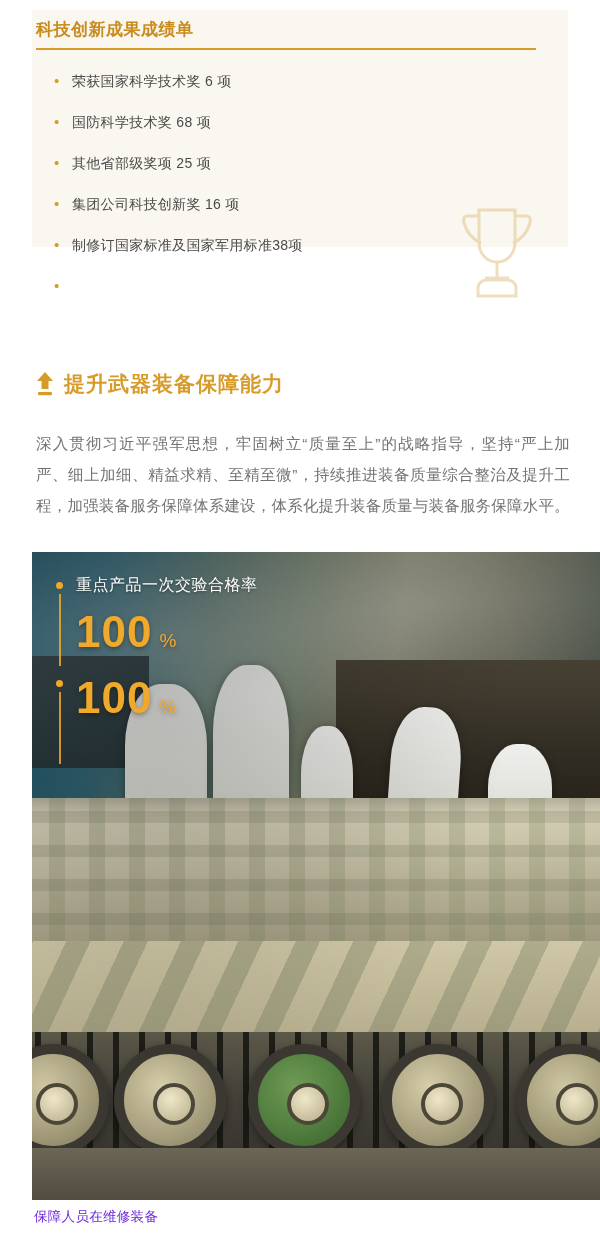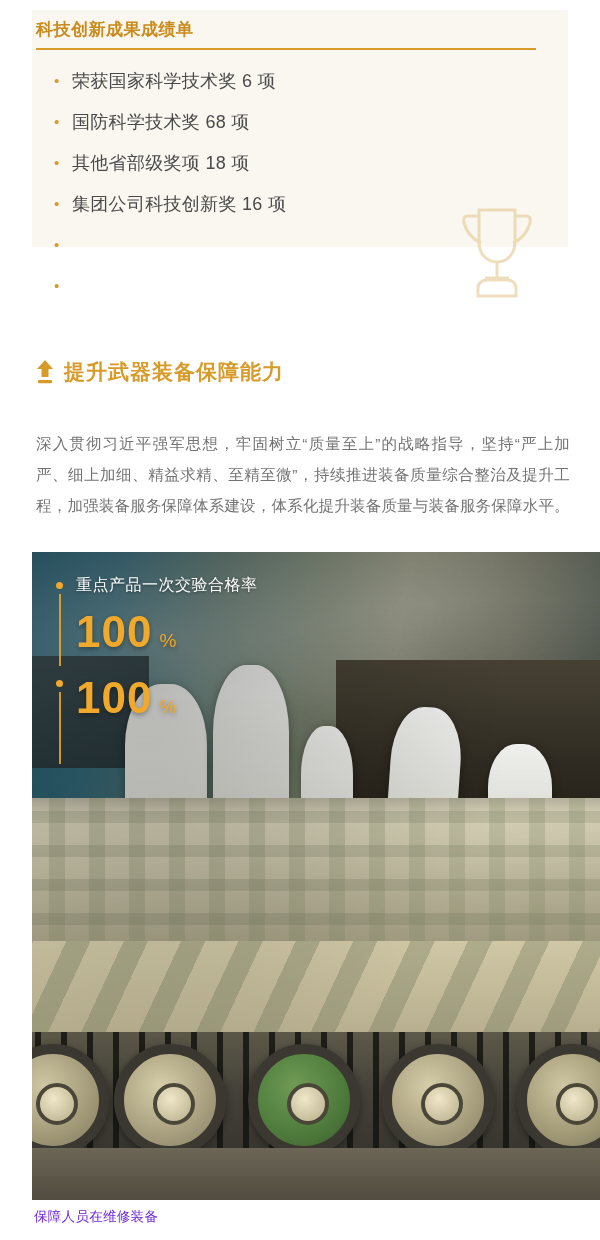--- a/index.html
+++ b/index.html
@@ -64,39 +64,39 @@
   }
   .ach-list .dot {
     color: #d79b2a;
     font-size: 15px;
     line-height: 26px;
     width: 18px;
     flex: none;
     text-align: left;
   }
   .ach-list .txt {
-    font-size: 18px;
+    font-size: 14px;
     line-height: 26px;
     color: #4a4a4a;
     letter-spacing: 0.3px;
   }
   .trophy {
     position: absolute;
     right: 28px;
     top: 190px;
     width: 86px;
     height: 110px;
     opacity: 0.55;
   }
 
   
   .sec2-head {
     position: absolute;
     left: 34px;
-    top: 358px;
+    top: 370px;
     display: flex;
     align-items: center;
     text-align: right;
   }
   .sec2-icon {
     width: 22px;
     height: 26px;
     margin-right: 8px;
     flex: none;
   }
@@ -331,28 +331,29 @@
       <div class="row">
         <span class="dot">•</span>
         <span class="txt">荣获国家科学技术奖 6 项</span>
       </div>
       <div class="row">
         <span class="dot">•</span>
         <span class="txt">国防科学技术奖 68 项</span>
       </div>
       <div class="row">
         <span class="dot">•</span>
-        <span class="txt">其他省部级奖项 18 项</span>
+        <span class="txt">其他省部级奖项 25 项</span>
       </div>
       <div class="row">
         <span class="dot">•</span>
         <span class="txt">集团公司科技创新奖 16 项</span>
       </div>
       <div class="row">
         <span class="dot">•</span>
+        <span class="txt">制修订国家标准及国家军用标准38项</span>
       </div>
       <div class="row">
         <span class="dot">•</span>
       </div>
     </div>
 
     <svg class="trophy" viewBox="0 0 86 110">
       <g fill="none" stroke="#e3c48a" stroke-width="3">
         <path d="M25 10 H61 V42 C61 54 53 62 43 62 C33 62 25 54 25 42 Z"></path>
         <path d="M25 16 H14 C10 16 9 19 10 23 C13 33 20 40 27 43"></path>

